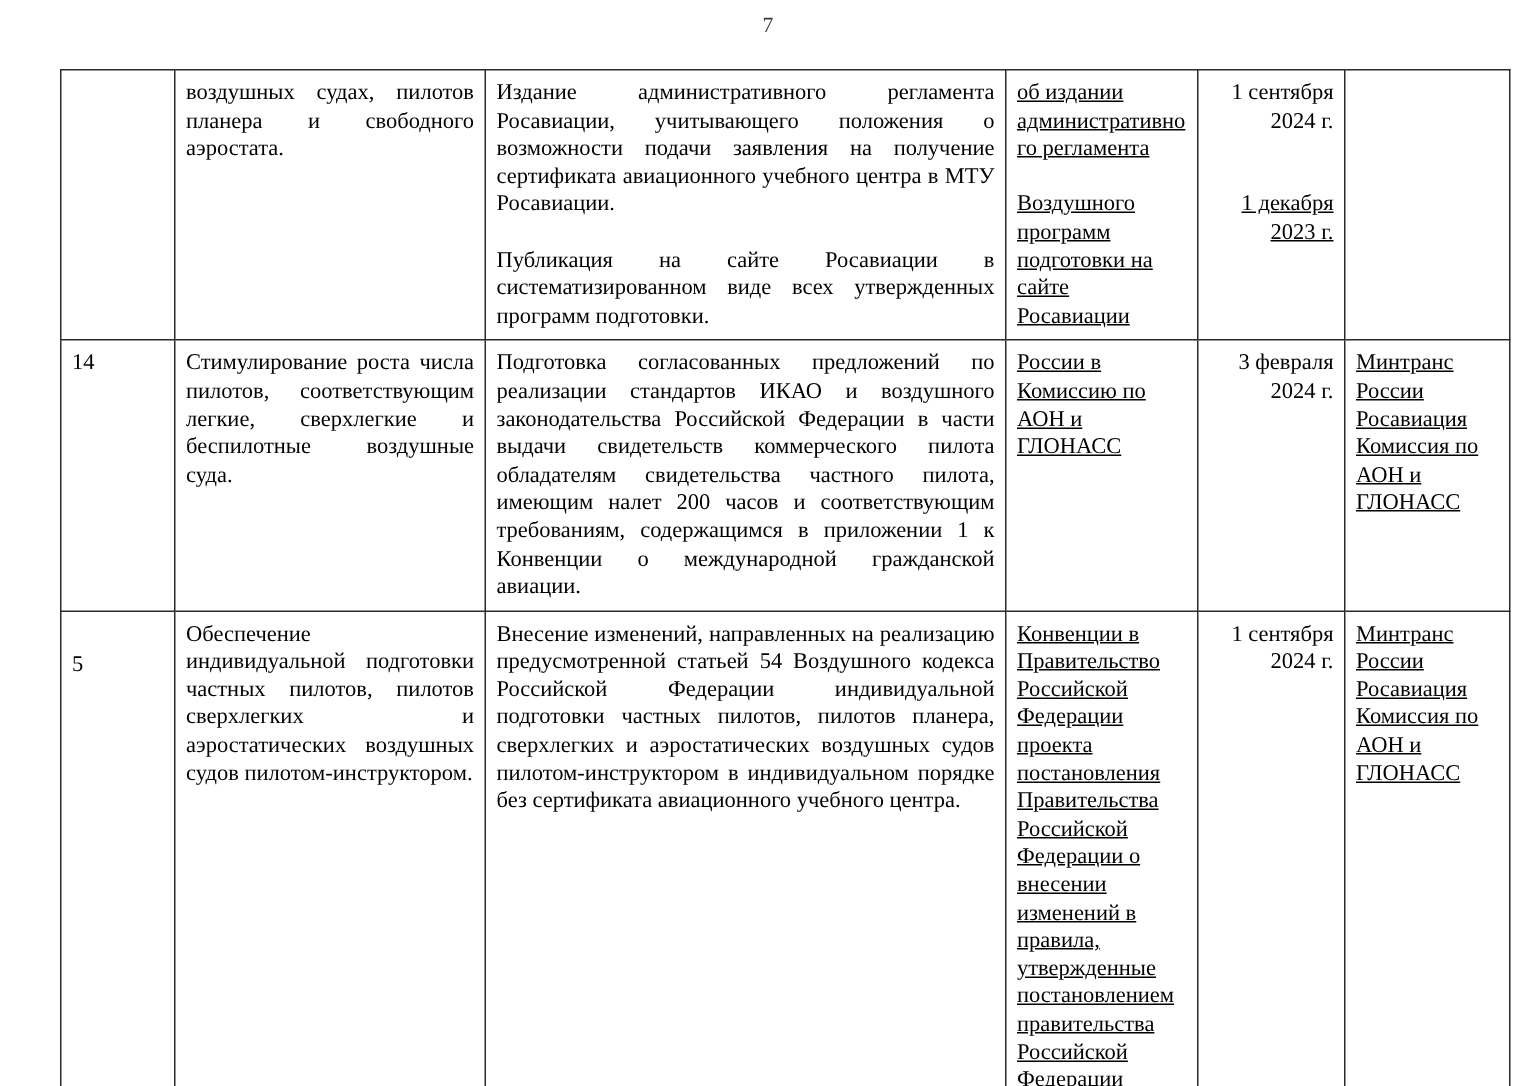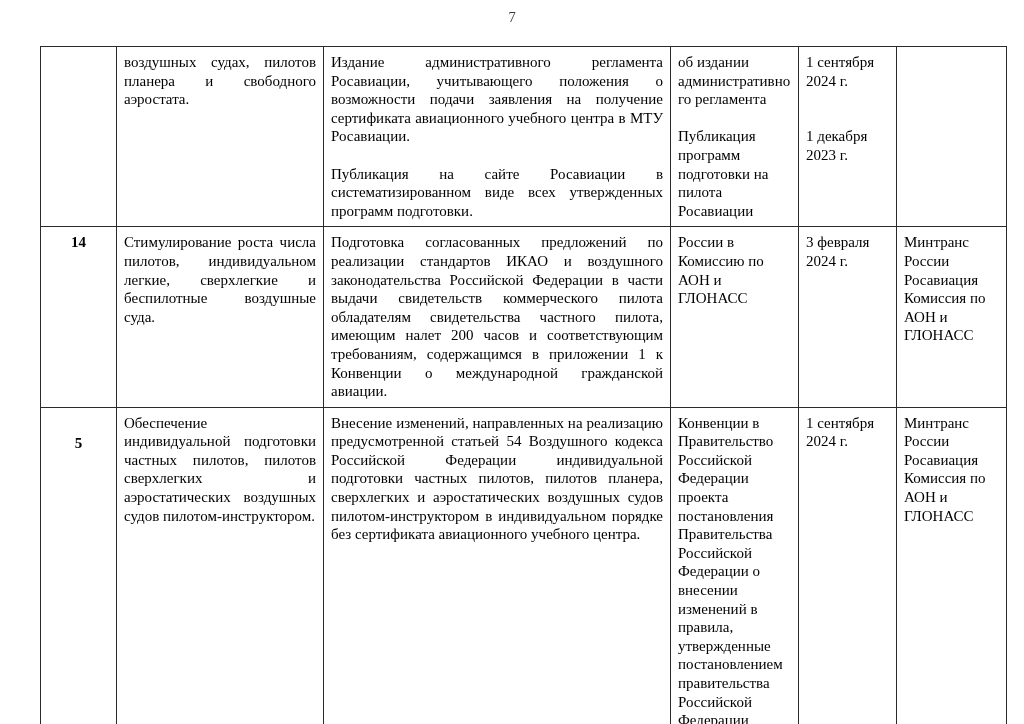--- a/index.html
+++ b/index.html
@@ -59,48 +59,48 @@
 
   
   col.c1 { width: 76px; }
   col.c2 { width: 207px; }
   col.c3 { width: 347px; }
   col.c4 { width: 128px; }
   col.c5 { width: 98px; }
   col.c6 { width: 110px; }
 
   .cell-num {
-    text-align: center;
     vertical-align: top;
     padding-top: 28px;
-    font-weight: bold;
   }
   .cell-num.row15 { padding-top: 26px; }
 
   .just {
     text-align: justify;
     text-align-last: left;
     margin: 0;
   }
 
   .left {
     text-align: left;
     margin: 0;
+    text-decoration: underline;
   }
 
   .center {
-    text-align: left;
+    text-align: right;
     margin: 0;
   }
 
   .gap-block {
     margin-top: 18.6px;
   }
   .gap-block-2 {
     margin-top: 37.2px;
+    text-decoration: underline;
   }
 
   
   tr.row-a td { height: 155px; }
   tr.row-b td { height: 149px; }
   tr.row-c td { height: 308px; margin-left: 46px; }
 </style>
 </head>
 <body>
 
@@ -123,35 +123,35 @@
         <td class="cell-num"></td>
         <td>
           <p class="just">воздушных судах, пилотов планера и свободного аэростата.</p>
         </td>
         <td>
           <p class="just">Издание административного регламента Росавиации, учитывающего положения о возможности подачи заявления на получение сертификата авиационного учебного центра в МТУ Росавиации.</p>
           <p class="just gap-block">Публикация на сайте Росавиации в систематизированном виде всех утвержденных программ подготовки.</p>
         </td>
         <td>
           <p class="left">об издании административного регламента</p>
-          <p class="left gap-block">Публикация программ подготовки на пилота Росавиации</p>
+          <p class="left gap-block">Воздушного программ подготовки на сайте Росавиации</p>
         </td>
         <td>
           <p class="center">1 сентября 2024 г.</p>
           <p class="center gap-block-2">1 декабря 2023 г.</p>
         </td>
         <td>
           <p class="left"></p>
         </td>
       </tr>
 
       <tr class="row-b">
         <td class="cell-num">14</td>
         <td>
-          <p class="just">Стимулирование роста числа пилотов, индивидуальном легкие, сверхлегкие и беспилотные воздушные суда.</p>
+          <p class="just">Стимулирование роста числа пилотов, соответствующим легкие, сверхлегкие и беспилотные воздушные суда.</p>
         </td>
         <td>
           <p class="just">Подготовка согласованных предложений по реализации стандартов ИКАО и воздушного законодательства Российской Федерации в части выдачи свидетельств коммерческого пилота обладателям свидетельства частного пилота, имеющим налет 200 часов и соответствующим требованиям, содержащимся в приложении 1 к Конвенции о международной гражданской авиации.</p>
         </td>
         <td>
           <p class="left">России в Комиссию по АОН и ГЛОНАСС</p>
         </td>
         <td>
           <p class="center">3 февраля 2024 г.</p>
         </td>

